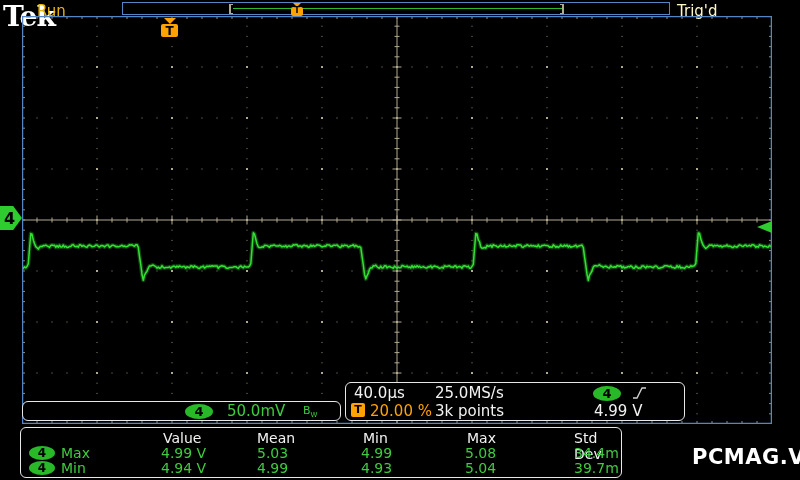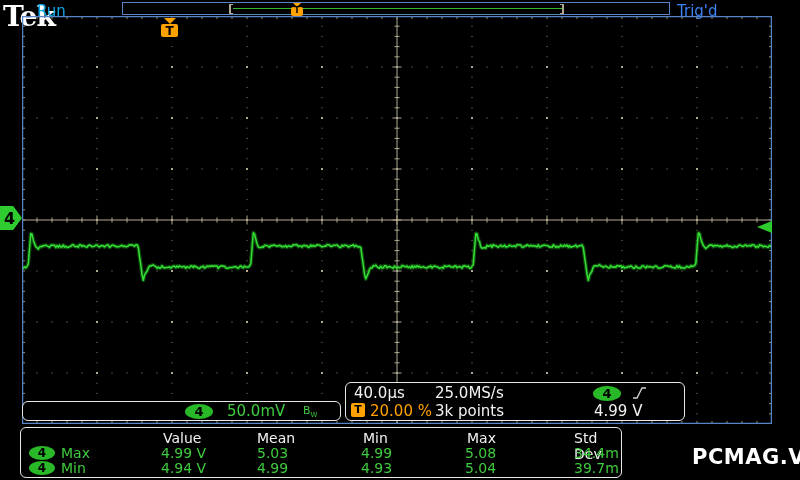--- a/index.html
+++ b/index.html
@@ -4,22 +4,22 @@
 <style>
   * { margin:0; padding:0; box-sizing:border-box; }
   html,body { width:800px; height:480px; background:#000; overflow:hidden;
               font-family:"DejaVu Sans", sans-serif; }
   .abs { position:absolute; }
   #stage { position:relative; width:800px; height:480px; background:#000; }
 
   
   .tek-logo { left:3px; top:0px; color:#fff; font-family:"DejaVu Serif", serif;
               font-weight:bold; font-size:28px; letter-spacing:-1px; }
-  .run-status { left:37px; top:2px; color:#0ea5e9; font-size:15px; }
-  .trigd { left:677px; top:2px; color:#3b82f6; font-size:15px; }
+  .run-status { left:37px; top:2px; color:#eab308; font-size:15px; }
+  .trigd { left:677px; top:2px; color:#fef9c3; font-size:15px; }
   .preview-bar { left:122px; top:2px; width:548px; height:13px;
                  border:1px solid #5585c5; background:#000; }
   .preview-line { position:absolute; left:110px; top:5px; width:330px; height:1px;
                   background:#2dbb2d; }
   .bracket { position:absolute; top:1px; width:4px; height:10px; }
   .bracket.l { left:106px; border-left:2px solid #b2aa90; border-top:1px solid #b2aa90; border-bottom:1px solid #b2aa90; }
   .bracket.r { left:437px; border-right:2px solid #b2aa90; border-top:1px solid #b2aa90; border-bottom:1px solid #b2aa90; }
 
   
   .t-marker { display:flex; flex-direction:column; align-items:center; }

